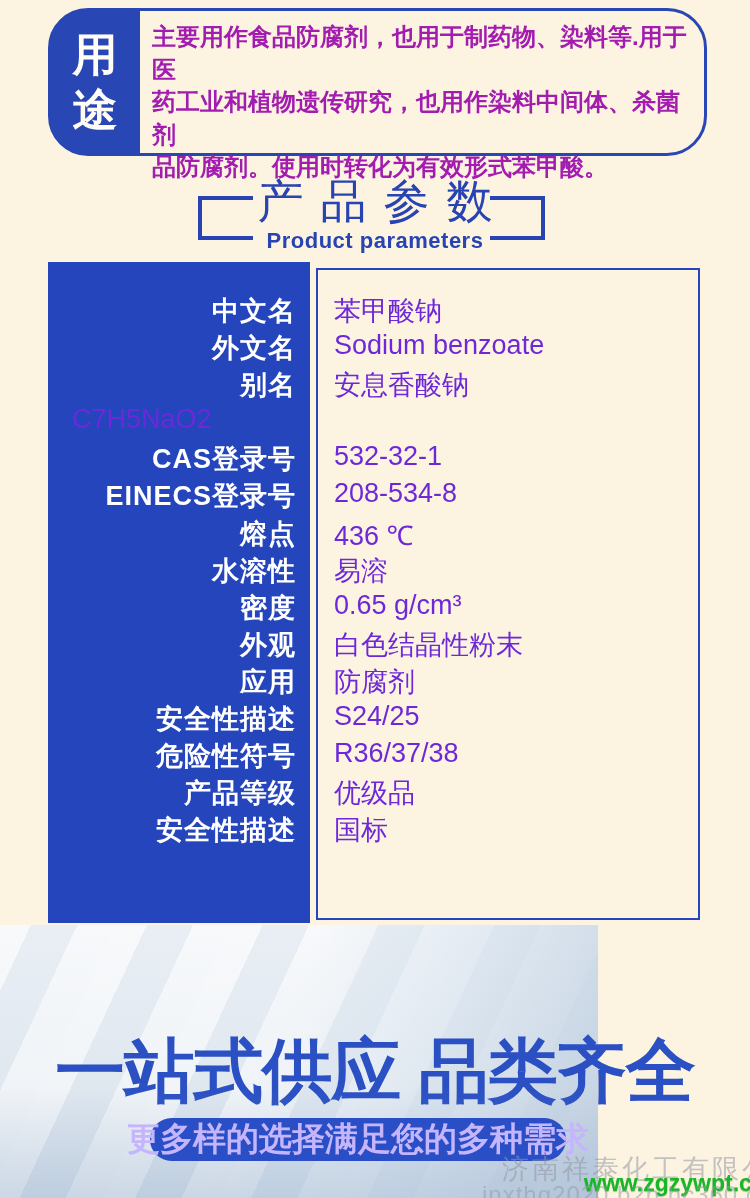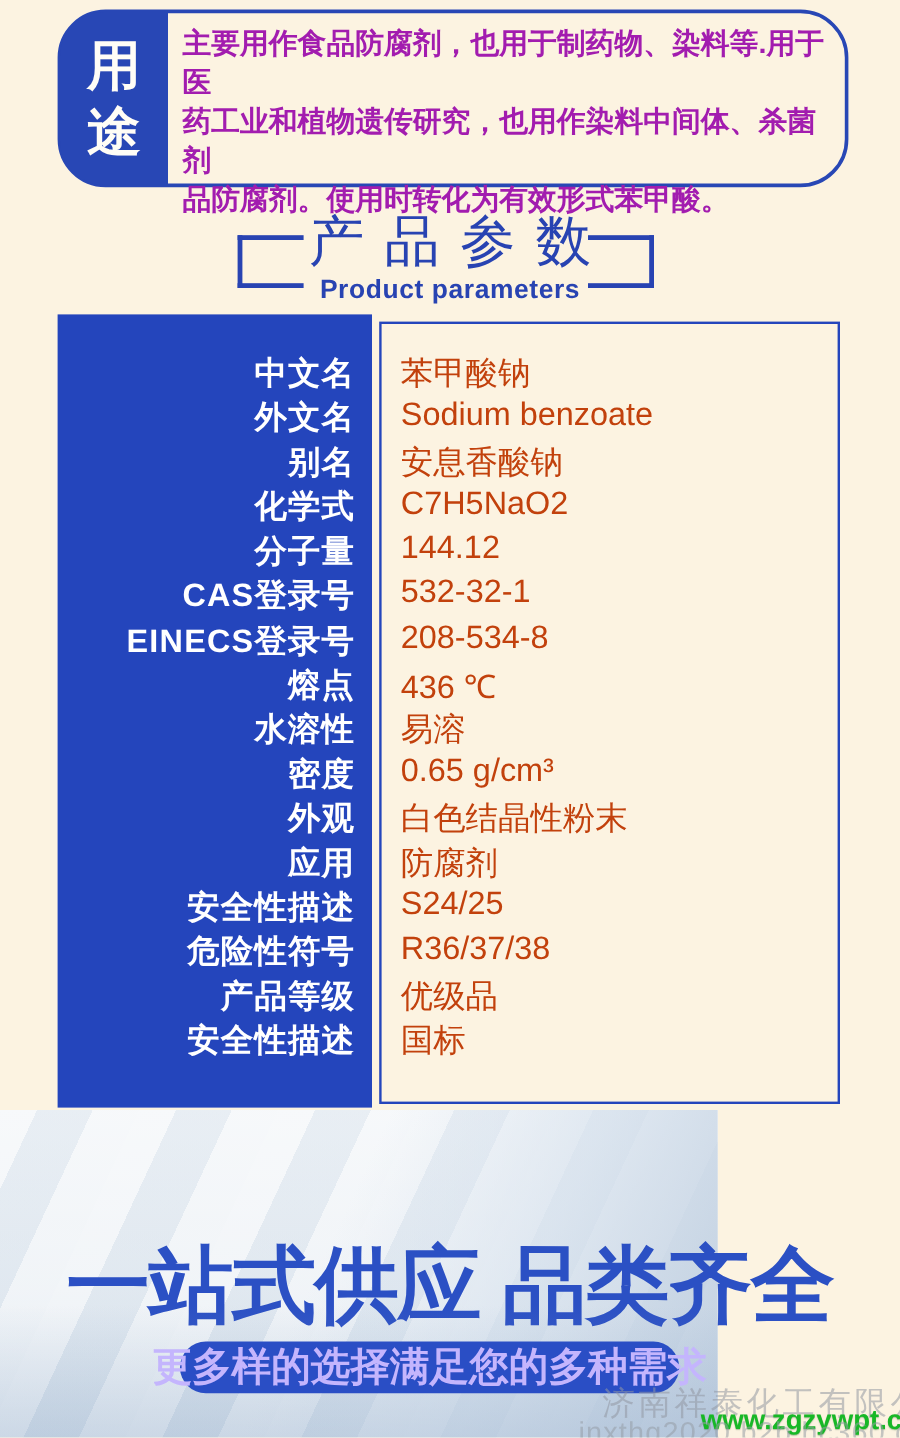--- a/index.html
+++ b/index.html
@@ -53,21 +53,21 @@
     position:absolute;left:268px;top:6px;right:0;bottom:3px;
     background:#fcf3e1;border:2px solid #2445bc;box-sizing:border-box;
   }
   .rows{position:absolute;left:0;top:31px;width:100%;}
   .p-row{display:flex;height:37.1px;align-items:flex-start;}
   .p-label{
     width:262px;box-sizing:border-box;text-align:right;padding-right:14px;
     color:#ffffff;font-weight:bold;font-size:27px;letter-spacing:1px;white-space:nowrap;
   }
   .p-value{
-    padding-left:24px;color:#c2410c;font-size:27px;font-weight:400;white-space:nowrap;
+    padding-left:24px;color:#6d28d9;font-size:27px;font-weight:400;white-space:nowrap;
   }
 
   
   .footer{
     position:absolute;left:0;top:925px;width:598px;height:273px;
     background:
       linear-gradient(115deg, rgba(255,255,255,0) 45%, rgba(214,225,237,0.7) 70%, rgba(188,204,222,0.9) 100%),
       repeating-linear-gradient(115deg,
         rgba(255,255,255,0.55) 0 28px,
         rgba(222,231,240,0.35) 28px 70px,
@@ -136,28 +136,23 @@
           <div class="p-label">外文名</div>
           <div class="p-value">Sodium benzoate</div>
         </div>
 
         <div class="p-row">
           <div class="p-label">别名</div>
           <div class="p-value">安息香酸钠</div>
         </div>
 
         <div class="p-row">
-          <div class="p-label">化学式</div>
           <div class="p-value">C7H5NaO2</div>
         </div>
 
-        <div class="p-row">
-          <div class="p-label">分子量</div>
-          <div class="p-value">144.12</div>
-        </div>
 
         <div class="p-row">
           <div class="p-label">CAS登录号</div>
           <div class="p-value">532-32-1</div>
         </div>
 
         <div class="p-row">
           <div class="p-label">EINECS登录号</div>
           <div class="p-value">208-534-8</div>
         </div>

